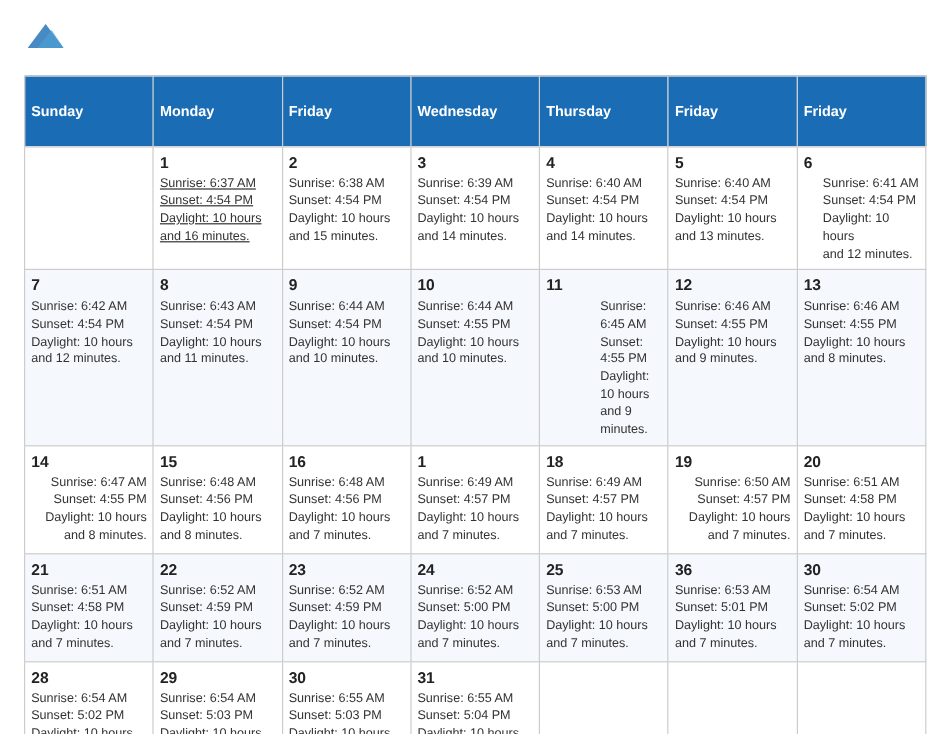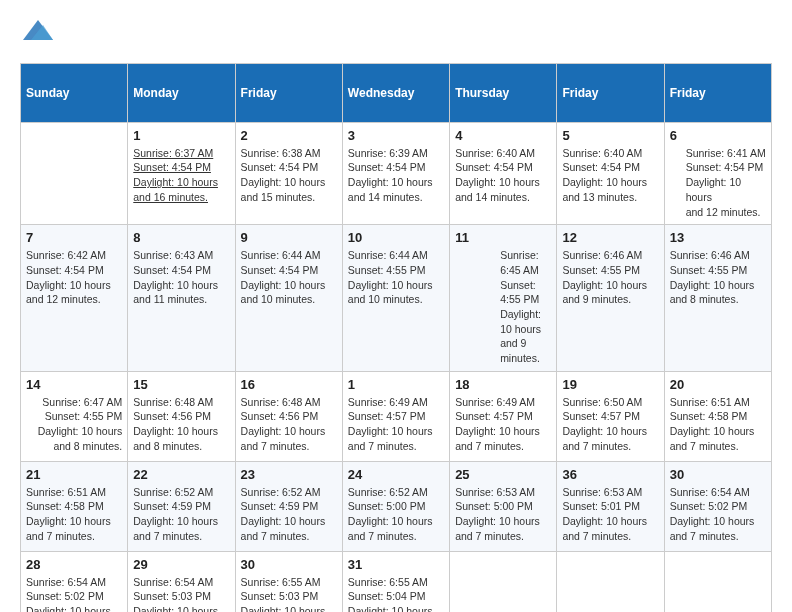--- a/index.html
+++ b/index.html
@@ -252,21 +252,21 @@
         </td>
         <td>
           <span class="day-number">18</span>
           <div class="day-info" style="white-space: pre-line;">Sunrise: 6:49 AM
 Sunset: 4:57 PM
 Daylight: 10 hours
 and 7 minutes.</div>
         </td>
         <td>
           <span class="day-number">19</span>
-          <div class="day-info" style="white-space: pre-line;">Sunrise: 6:50 AM
+          <div class="day-info" style="white-space: pre-line; text-align: right;">Sunrise: 6:50 AM
 Sunset: 4:57 PM
 Daylight: 10 hours
 and 7 minutes.</div>
         </td>
         <td>
           <span class="day-number">20</span>
           <div class="day-info" style="white-space: pre-line;">Sunrise: 6:51 AM
 Sunset: 4:58 PM
 Daylight: 10 hours
 and 7 minutes.</div>

